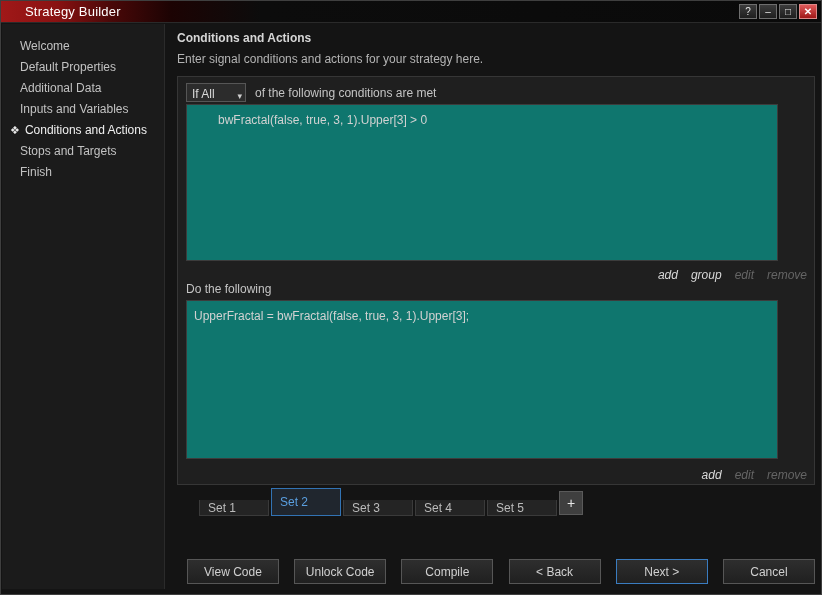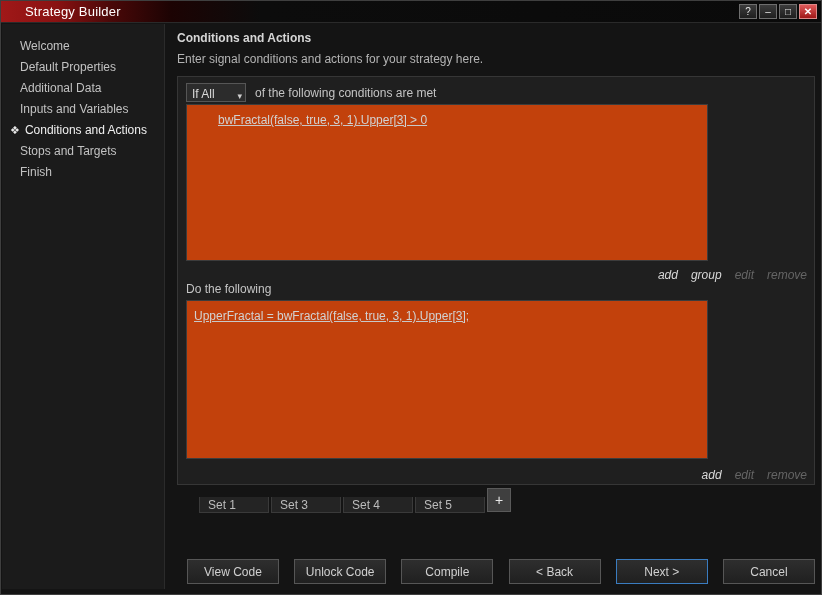--- a/index.html
+++ b/index.html
@@ -115,25 +115,24 @@
     padding: 0 3px 0 5px;
     cursor: pointer;
     color: #dadada;
   }
   .select-arrow { margin-left: auto; font-size: 9px; color: #cfcfcf; }
   .mode-label { margin-left: 9px; color: #c4c4c4; }
 
   .listbox {
     position: absolute;
     left: 8px;
-    width: 522px;
-    background: #c2410c;
+    width: 592px;
+    background: #0f766e;
     border: 1px solid #3c3c3c;
     overflow: hidden;
-    text-decoration: underline;
   }
   .cond-list { top: 27px; height: 157px; }
   .action-list { top: 223px; height: 159px; }
   .cond-item { padding: 8px 6px 0 31px; color: #d2d2d2; cursor: default; }
   .action-item { padding: 8px 6px 0 7px; color: #d2d2d2; cursor: default; }
 
   .links-row {
     position: absolute;
     right: 7px;
     display: flex;
@@ -270,20 +269,21 @@
     <div class="links-row action-links">
       <span class="link">add</span>
       <span class="link disabled">edit</span>
       <span class="link disabled">remove</span>
     </div>
 
   </div>
 
   <div class="tabs-row">
     <div class="tab">Set 1</div>
+    <div class="tab selected">Set 2</div>
     <div class="tab">Set 3</div>
     <div class="tab">Set 4</div>
     <div class="tab">Set 5</div>
     <div class="tab-add">+</div>
   </div>
 
   <div class="button-row">
     <div class="btn">View Code</div>
     <div class="btn">Unlock Code</div>
     <div class="btn">Compile</div>

